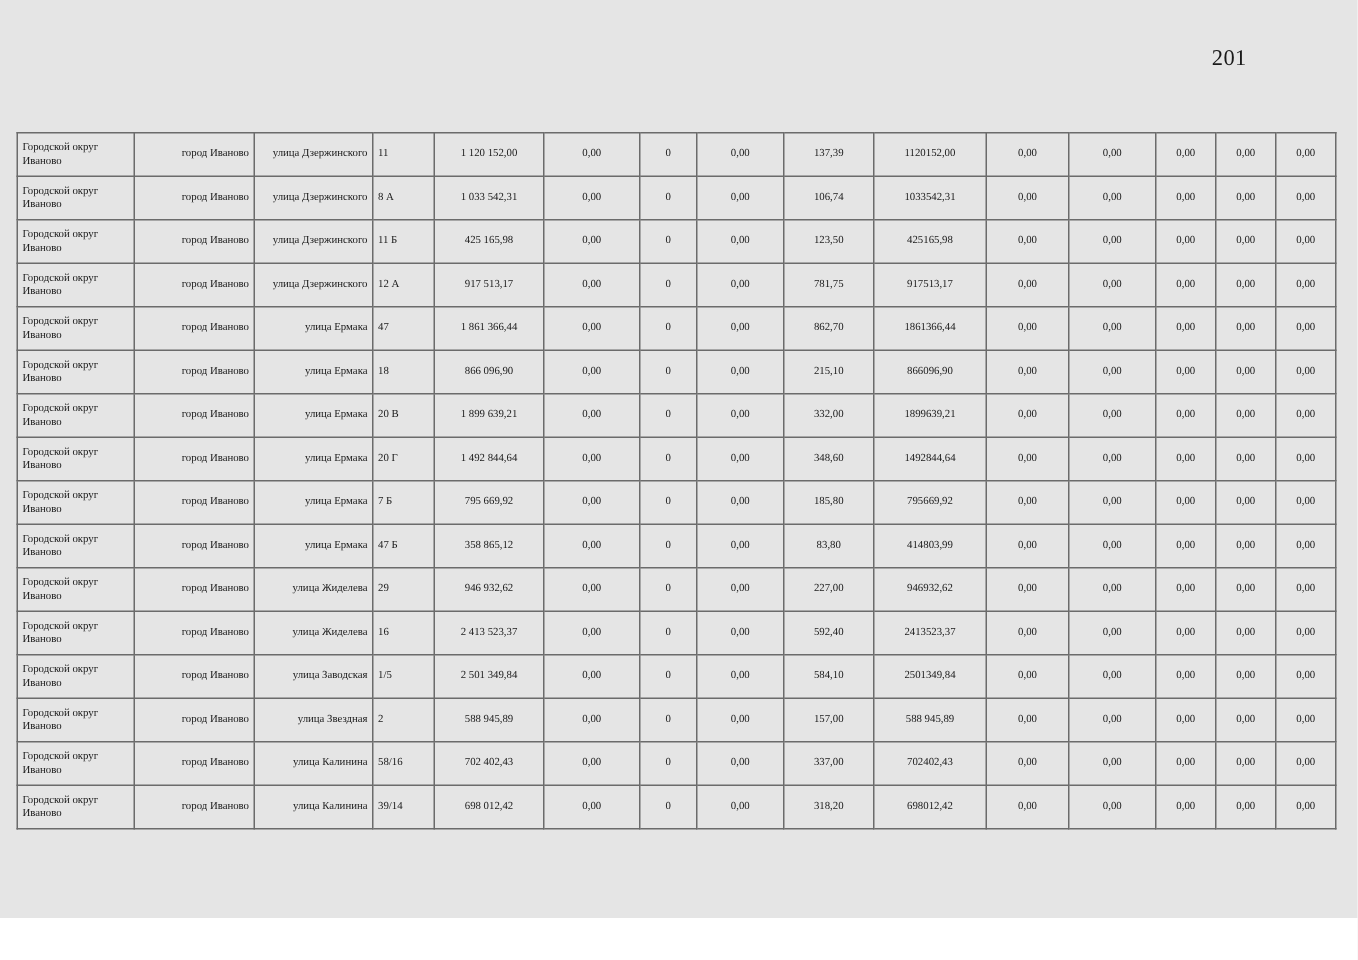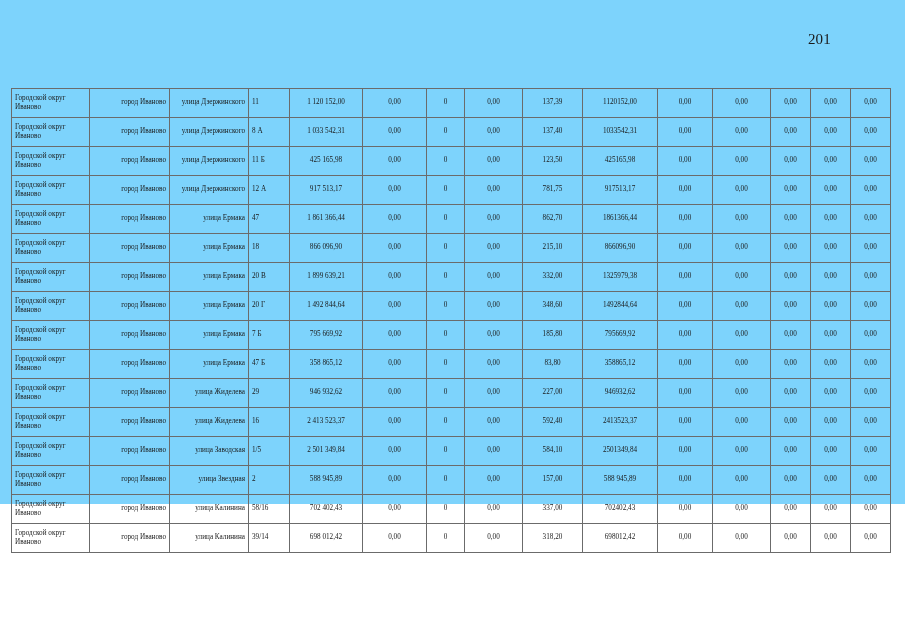--- a/index.html
+++ b/index.html
@@ -15,22 +15,22 @@
     font-family: "Liberation Serif", "DejaVu Serif", serif;
     color: #1a1a1a;
     overflow: hidden;
   }
 
   
   .page {
     position: absolute;
     inset: 0;
     width: 905px;
-    height: 504px;
-    background: #7dd3fc;
+    height: 612px;
+    background: #e5e5e5;
   }
 
   
   .page-header {
     position: absolute;
     top: 30px;
     left: 0;
     width: 905px;
     height: 22px;
     padding-right: 74px;
@@ -142,21 +142,21 @@
           </tr>
           <tr>
             <td class="c-okrug">Городской округ Иваново</td>
             <td class="c-city">город Иваново</td>
             <td class="c-street">улица Дзержинского</td>
             <td class="c-house">8 А</td>
             <td class="c-num">1 033 542,31</td>
             <td class="c-num">0,00</td>
             <td class="c-num">0</td>
             <td class="c-num">0,00</td>
-            <td class="c-num">137,40</td>
+            <td class="c-num">106,74</td>
             <td class="c-num">1033542,31</td>
             <td class="c-num">0,00</td>
             <td class="c-num">0,00</td>
             <td class="c-num">0,00</td>
             <td class="c-num">0,00</td>
             <td class="c-num">0,00</td>
           </tr>
           <tr>
             <td class="c-okrug">Городской округ Иваново</td>
             <td class="c-city">город Иваново</td>
@@ -228,21 +228,21 @@
           <tr>
             <td class="c-okrug">Городской округ Иваново</td>
             <td class="c-city">город Иваново</td>
             <td class="c-street">улица Ермака</td>
             <td class="c-house">20 В</td>
             <td class="c-num">1 899 639,21</td>
             <td class="c-num">0,00</td>
             <td class="c-num">0</td>
             <td class="c-num">0,00</td>
             <td class="c-num">332,00</td>
-            <td class="c-num">1325979,38</td>
+            <td class="c-num">1899639,21</td>
             <td class="c-num">0,00</td>
             <td class="c-num">0,00</td>
             <td class="c-num">0,00</td>
             <td class="c-num">0,00</td>
             <td class="c-num">0,00</td>
           </tr>
           <tr>
             <td class="c-okrug">Городской округ Иваново</td>
             <td class="c-city">город Иваново</td>
             <td class="c-street">улица Ермака</td>
@@ -279,21 +279,21 @@
           <tr>
             <td class="c-okrug">Городской округ Иваново</td>
             <td class="c-city">город Иваново</td>
             <td class="c-street">улица Ермака</td>
             <td class="c-house">47 Б</td>
             <td class="c-num">358 865,12</td>
             <td class="c-num">0,00</td>
             <td class="c-num">0</td>
             <td class="c-num">0,00</td>
             <td class="c-num">83,80</td>
-            <td class="c-num">358865,12</td>
+            <td class="c-num">414803,99</td>
             <td class="c-num">0,00</td>
             <td class="c-num">0,00</td>
             <td class="c-num">0,00</td>
             <td class="c-num">0,00</td>
             <td class="c-num">0,00</td>
           </tr>
           <tr>
             <td class="c-okrug">Городской округ Иваново</td>
             <td class="c-city">город Иваново</td>
             <td class="c-street">улица Жиделева</td>

